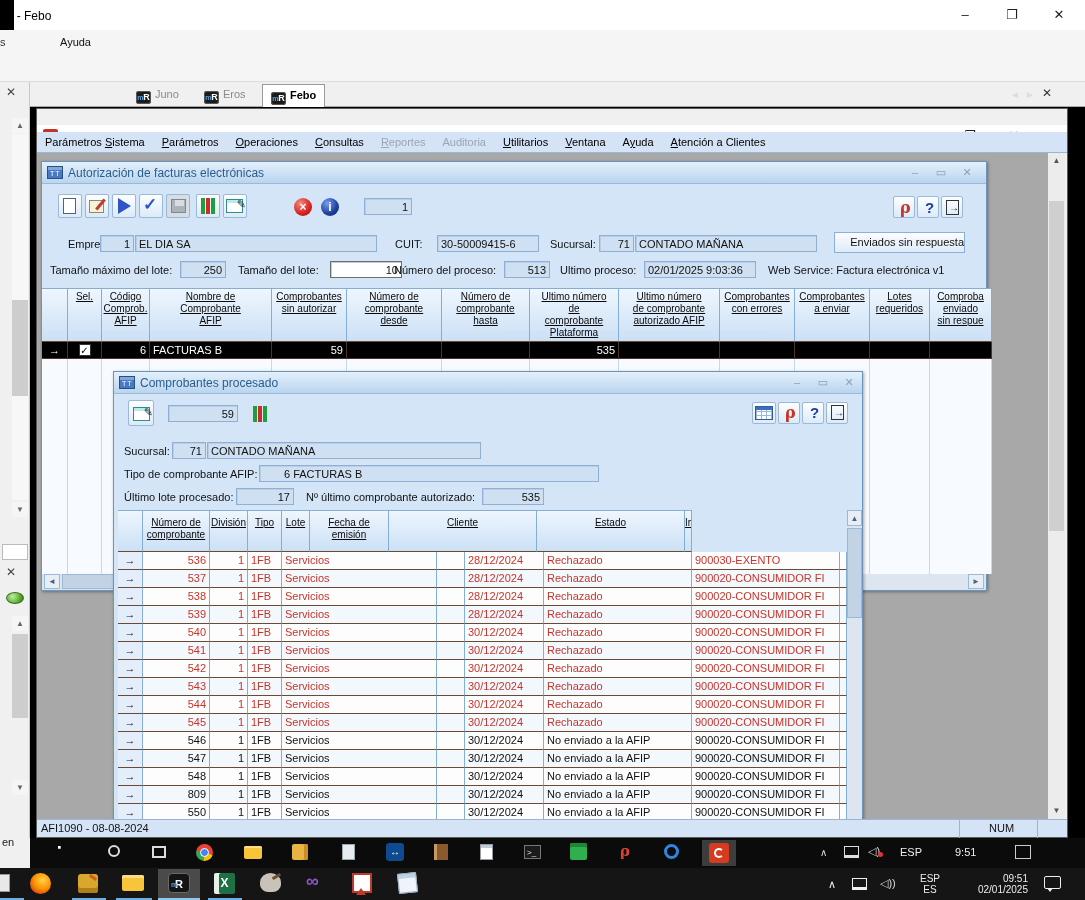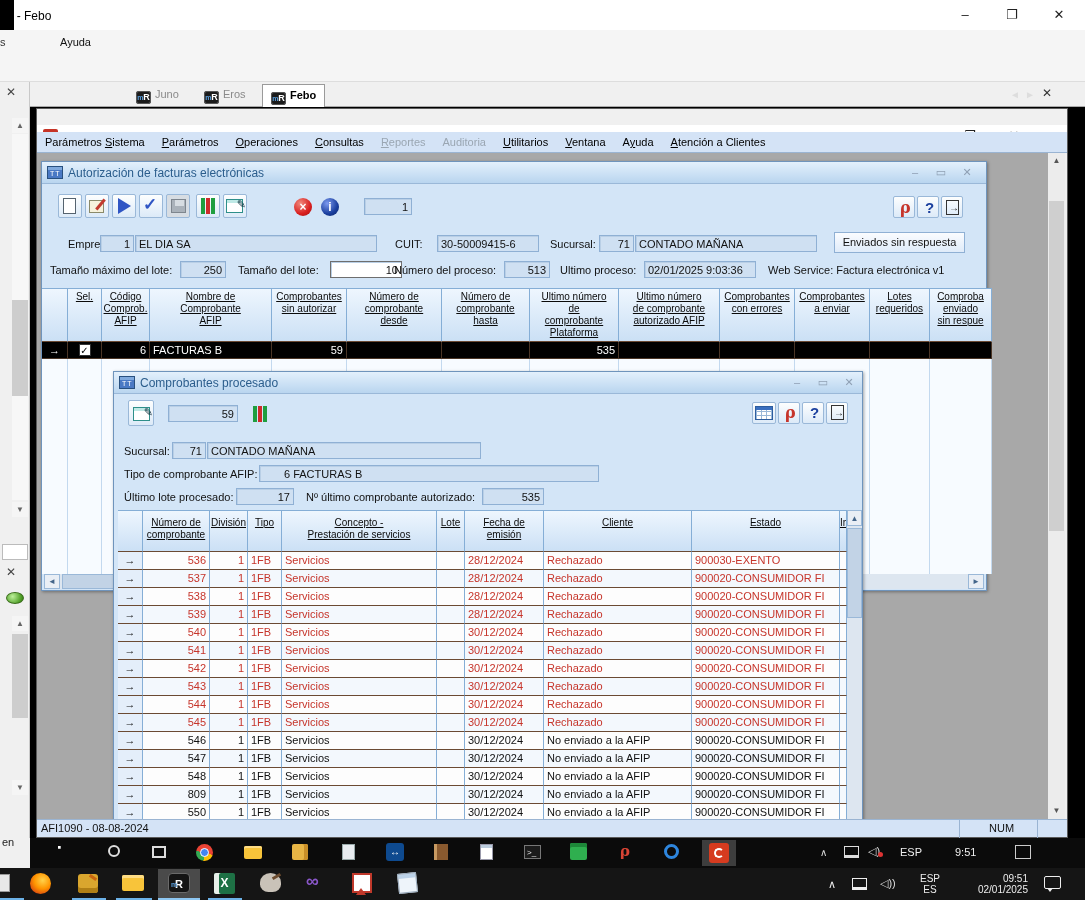--- a/index.html
+++ b/index.html
@@ -45,21 +45,21 @@
   .iwin-title{position:absolute;left:26px;top:4px;color:#2b5d8c;font-size:12px;}
   .tile-ic{position:absolute;left:5px;top:4px;width:16px;height:13px;background:#4a79c4;border:1px solid #28507f;box-shadow:inset 0 3px 0 #7fa9dd;}
   .tile-ic::after{content:"TT";position:absolute;left:2px;top:3px;font-size:7px;color:#fff;letter-spacing:1px;}
   .cap-btn{position:absolute;top:4px;width:22px;height:14px;text-align:center;line-height:13px;color:#8fa0b4;font-size:11px;}
   .tbtn{position:absolute;width:24px;height:24px;background:linear-gradient(#fdfefe,#dcEAF8);border:1px solid #9ab8d8;border-radius:2px;}
   .tbtn.flat{border-color:transparent;background:transparent;}
   .fld{position:absolute;height:17px;background:#cfe0f2;border:1px solid #8fb0d4;box-shadow:inset 1px 1px 0 #b9cfe6;padding:2px 3px 0 3px;white-space:nowrap;overflow:hidden;}
   .fld.white{background:#fff;border:1px solid #6e6e6e;}
   .fld.r{text-align:right;}
   .lbl{position:absolute;white-space:nowrap;padding-top:3px;}
-  .pushbtn{position:absolute;background:linear-gradient(#fafcff,#dfeBF9);border:1px solid #8fb0d4;text-align:center;padding-top:3px;}
+  .pushbtn{position:absolute;background:linear-gradient(#fafcff,#dfeBF9);border:1px solid #8fb0d4;text-align:right;padding-top:3px;}
   
   .grid-hdr{position:absolute;display:flex;}
   .th{flex:0 0 auto;background:linear-gradient(#eef6fe,#cbe0f5);border-right:1px solid #85aed6;border-top:1px solid #85aed6;border-bottom:1px solid #6b4a33;white-space:pre-line;text-align:center;font-size:10px;line-height:12px;padding-top:2px;overflow:hidden;color:#0a0a0a;text-decoration:underline;}
   .grid-row{position:absolute;display:flex;}
   .td{flex:0 0 auto;border-right:1px solid #85aed6;border-bottom:1px solid #6b4a33;padding:2px 3px 0 3px;white-space:nowrap;overflow:hidden;font-size:11px;}
   .td.r{text-align:right;}
   .rej{color:#c6352b;}
   .arrow-cell{text-align:center;font-weight:bold;}
   .cb{display:inline-block;width:12px;height:12px;background:#fff;border:1px solid #333;text-align:center;line-height:11px;font-size:10px;color:#000;}
   
@@ -359,22 +359,20 @@
         <div class="fld r" style="left:122px;top:116px;width:58px;">17</div>
         <span class="lbl" style="left:192px;top:116px;">Nº último comprobante autorizado:</span>
         <div class="fld r" style="left:368px;top:116px;width:62px;">535</div>
 
         <div class="grid-hdr" id="pw-hdr" style="left:4px;top:138px;">
             <div class="th" style="width: 25px; height: 42px; padding-top: 6px;"></div>
             <div class="th" style="width: 67px; height: 42px; padding-top: 6px;">Número de
 comprobante</div>
             <div class="th" style="width: 38px; height: 42px; padding-top: 6px;">División</div>
             <div class="th" style="width: 34px; height: 42px; padding-top: 6px;">Tipo</div>
-            <div class="th" style="width: 155px; height: 42px; padding-top: 6px;">Concepto -
-Prestación de servicios</div>
             <div class="th" style="width: 28px; height: 42px; padding-top: 6px;">Lote</div>
             <div class="th" style="width: 79px; height: 42px; padding-top: 6px;">Fecha de
 emisión</div>
             <div class="th" style="width: 148px; height: 42px; padding-top: 6px;">Cliente</div>
             <div class="th" style="width: 148px; height: 42px; padding-top: 6px;">Estado</div>
             <div class="th" style="width: 7px; height: 42px; padding-top: 6px;">Im</div>
           </div>
         <div id="pw-rows" style="position:absolute;left:4px;top:180px;">
             <div class="grid-row" style="position: relative; left: 0px; top: 0px;">
               <div class="td arrow-cell" style="width: 25px; height: 18px; background: rgb(228, 238, 250); color: rgb(17, 17, 17);">→</div>

